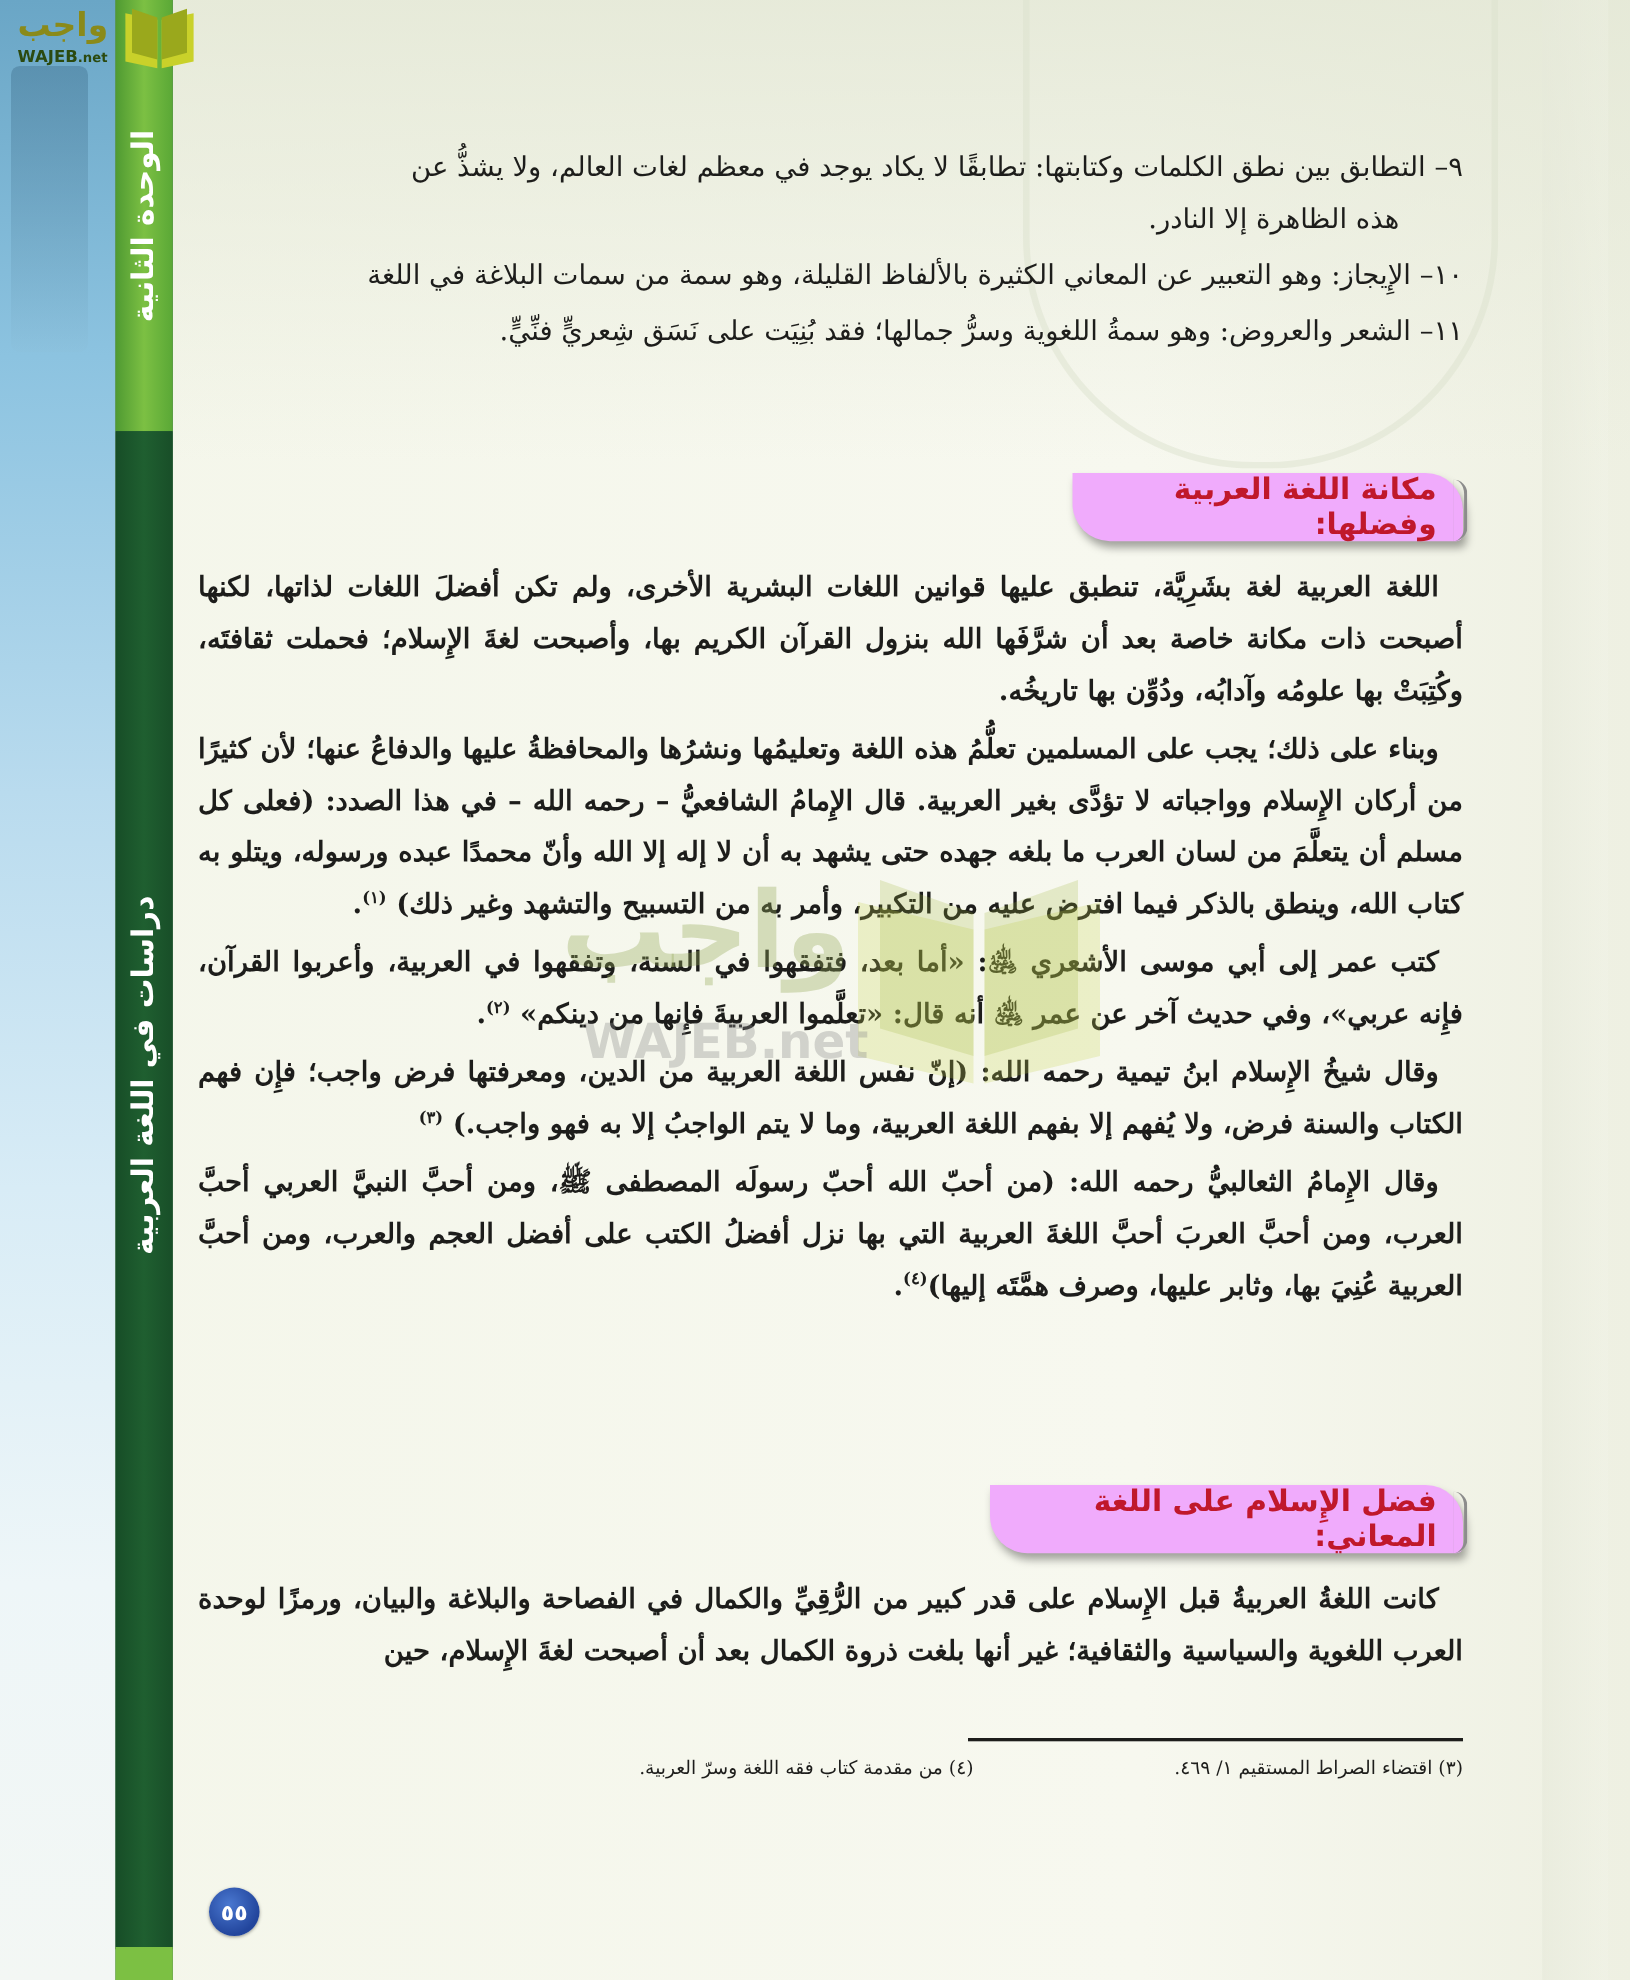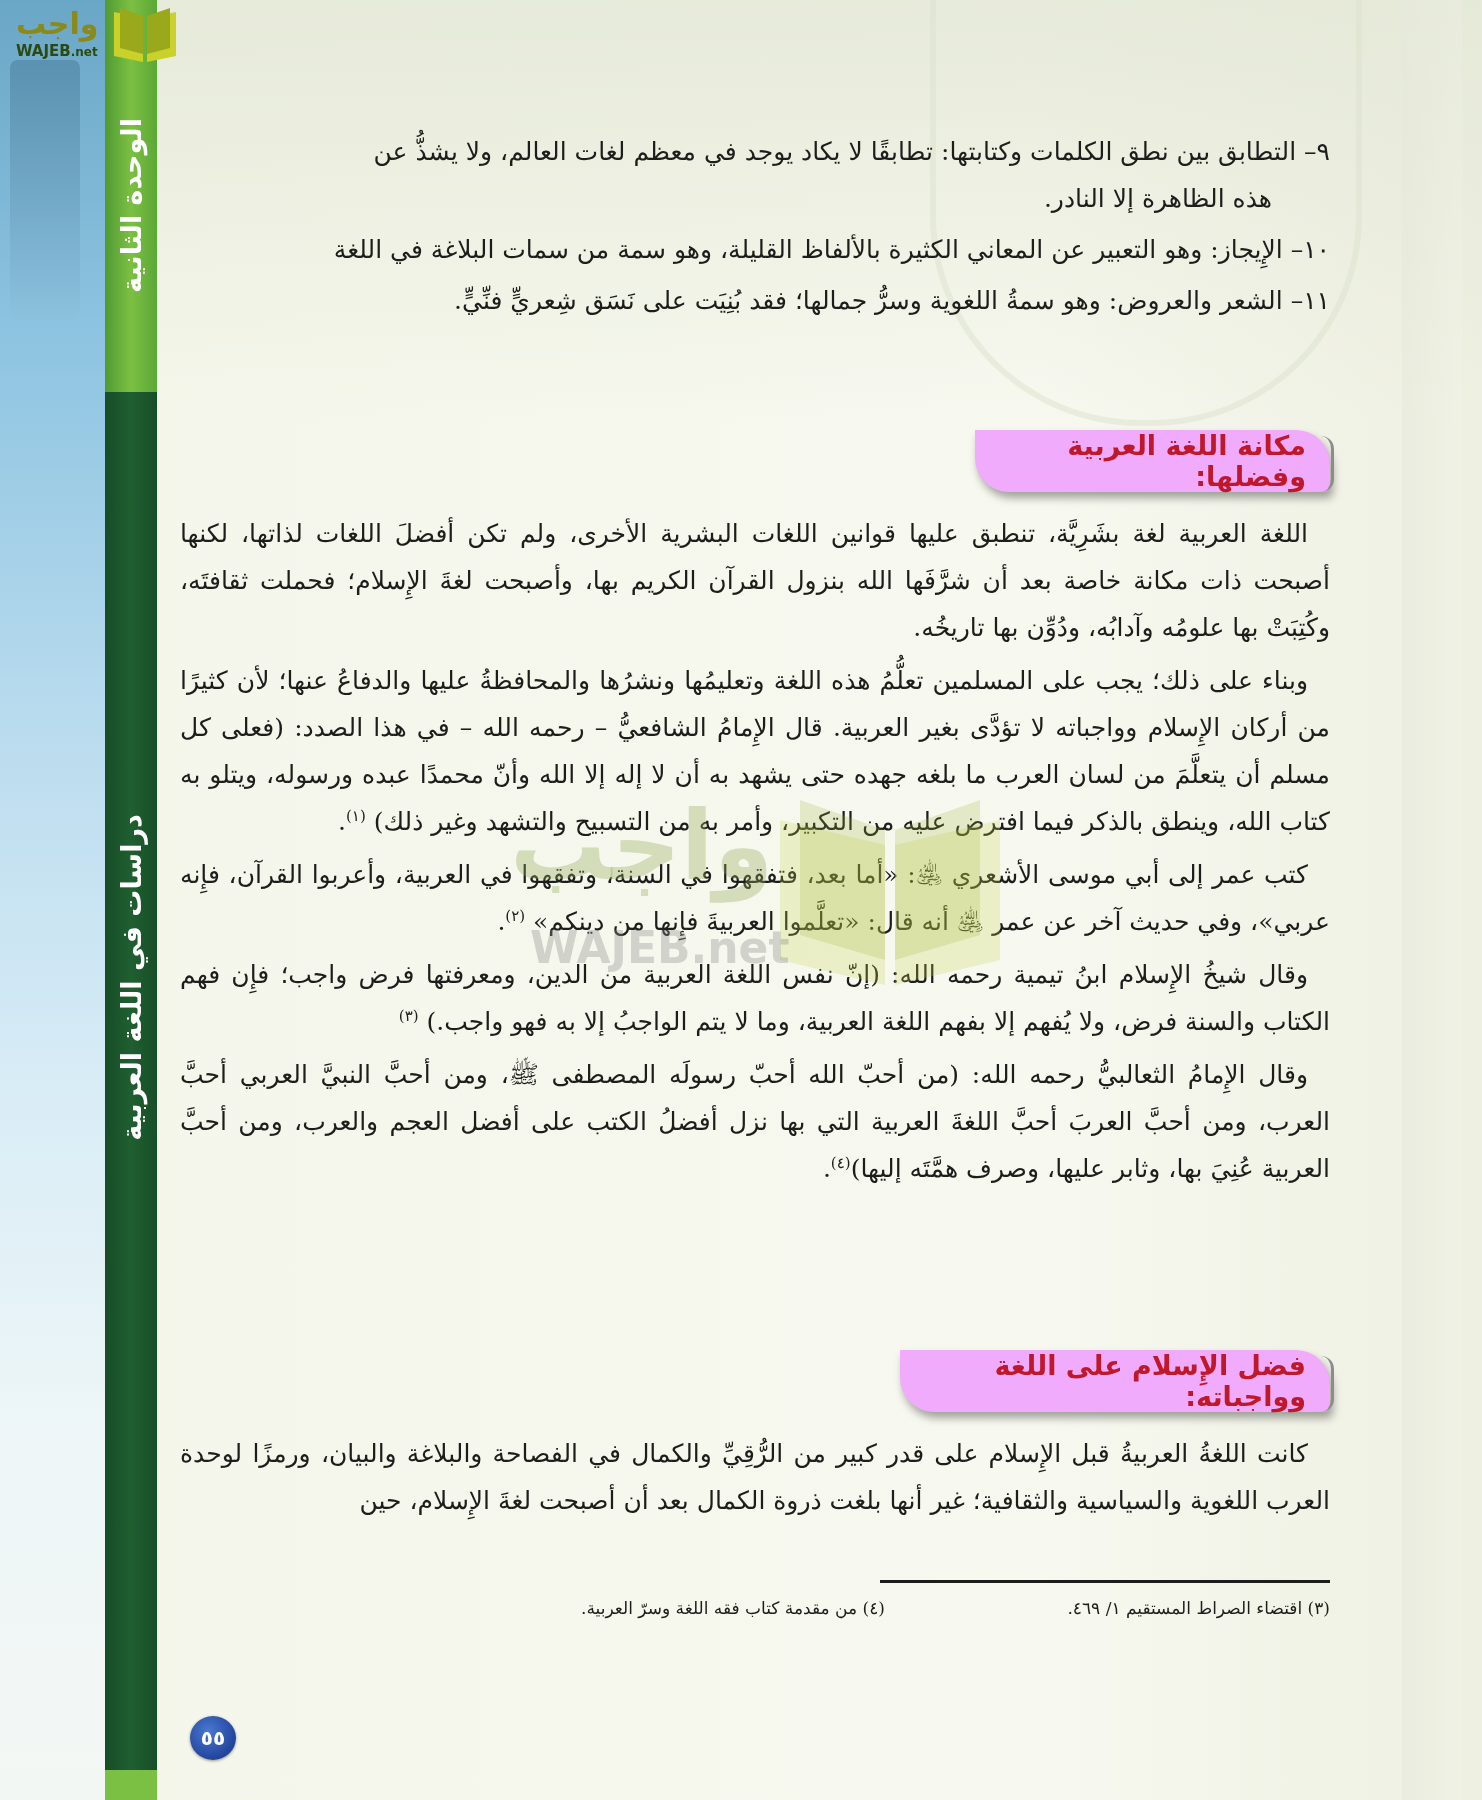--- a/index.html
+++ b/index.html
@@ -84,21 +84,21 @@
     position: absolute; direction: rtl; height: 62px; display: flex; align-items: center;
     background: #f0abfc; border-radius: 0 34px 6px 34px;
     box-shadow: 3px 6px 8px rgba(0,0,0,0.35);
     color: #c0182b; font-weight: bold; font-family: "DejaVu Sans", sans-serif; font-size: 27px;
     padding: 0 24px 0 30px; box-sizing: border-box;
   }
   .heading::before {
     content: ""; position: absolute; right: -4px; top: 6px; width: 10px; height: 56px;
     border-right: 3px solid #8c8c8c; border-radius: 0 30px 30px 0;
   }
-  .ind { text-indent: 22px; }
+  .ind { text-indent: 22px; font-weight: bold; }
   sup.fn { font-size: 15px; vertical-align: super; line-height: 0; }
   
   .wm { position: absolute; left: 500px; top: 810px; width: 500px; height: 180px; pointer-events: none; }
   .wm .ar { position: absolute; left: 10px; top: -20px; font-family: "DejaVu Sans", sans-serif; font-weight: bold;
     font-size: 96px; color: rgba(150,170,90,0.35); direction: rtl; }
   .wm .en { position: absolute; left: 30px; top: 112px; font-family: "DejaVu Sans", sans-serif; font-weight: bold;
     font-size: 44px; color: rgba(140,140,140,0.35); }
   .wm .book { position: absolute; left: 270px; top: -20px; width: 240px; height: 200px; }
   
   .fn-rule { position: absolute; left: 880px; top: 1580px; width: 450px; height: 3px; background: #1d1d1b; }
@@ -159,21 +159,21 @@
 
 <div class="content" style="top:510px;">
   <p class="ind"><span>اللغة العربية لغة بشَرِيَّة، تنطبق عليها قوانين اللغات البشرية الأخرى، ولم تكن أفضلَ اللغات لذاتها، لكنها أصبحت ذات مكانة خاصة بعد أن شرَّفَها الله بنزول القرآن الكريم بها، وأصبحت لغةَ الإِسلام؛ فحملت ثقافتَه، وكُتِبَتْ بها علومُه وآدابُه، ودُوِّن بها تاريخُه.</span></p>
   <p class="ind" style="margin-top:6px;"><span>وبناء على ذلك؛ يجب على المسلمين تعلُّمُ هذه اللغة وتعليمُها ونشرُها والمحافظةُ عليها والدفاعُ عنها؛ لأن كثيرًا من أركان الإِسلام وواجباته لا تؤدَّى بغير العربية. قال الإِمامُ الشافعيُّ – رحمه الله – في هذا الصدد: (فعلى كل مسلم أن يتعلَّمَ من لسان العرب ما بلغه جهده حتى يشهد به أن لا إله إلا الله وأنّ محمدًا عبده ورسوله، ويتلو به كتاب الله، وينطق بالذكر فيما افترض عليه من التكبير، وأمر به من التسبيح والتشهد وغير ذلك)</span> <sup class="fn">(١)</sup><span>.</span></p>
   <p class="ind" style="margin-top:6px;"><span>كتب عمر إلى أبي موسى الأشعري ﵁: «أما بعد، فتفقهوا في السنة، وتفقهوا في العربية، وأعربوا القرآن، فإِنه عربي»، وفي حديث آخر عن عمر ﵁ أنه قال: «تعلَّموا العربيةَ فإِنها من دينكم»</span> <sup class="fn">(٢)</sup><span>.</span></p>
   <p class="ind" style="margin-top:6px;"><span>وقال شيخُ الإِسلام ابنُ تيمية رحمه الله: (إنّ نفس اللغة العربية من الدين، ومعرفتها فرض واجب؛ فإِن فهم الكتاب والسنة فرض، ولا يُفهم إلا بفهم اللغة العربية، وما لا يتم الواجبُ إلا به فهو واجب.)</span> <sup class="fn">(٣)</sup></p>
   <p class="ind" style="margin-top:6px;"><span>وقال الإِمامُ الثعالبيُّ رحمه الله: (من أحبّ الله أحبّ رسولَه المصطفى ﷺ، ومن أحبَّ النبيَّ العربي أحبَّ العرب، ومن أحبَّ العربَ أحبَّ اللغةَ العربية التي بها نزل أفضلُ الكتب على أفضل العجم والعرب، ومن أحبَّ العربية عُنِيَ بها، وثابر عليها، وصرف همَّتَه إليها)</span><sup class="fn">(٤)</sup><span>.</span></p>
 </div>
 
 <div class="heading" style="right:152px; top:1350px; width:430px;">
-  <span>فضل الإِسلام على اللغة وواجباته:</span>
+  <span>فضل الإِسلام على اللغة المعاني:</span>
 </div>
 
 <div class="content" style="top:1430px;">
   <p class="ind"><span>كانت اللغةُ العربيةُ قبل الإِسلام على قدر كبير من الرُّقِيِّ والكمال في الفصاحة والبلاغة والبيان، ورمزًا لوحدة العرب اللغوية والسياسية والثقافية؛ غير أنها بلغت ذروة الكمال بعد أن أصبحت لغةَ الإِسلام، حين</span></p>
 </div>
 
 <div class="wm">
   <svg class="book" viewBox="0 0 240 200">
     <path d="M10 30 L115 55 L115 195 L10 170 Z" fill="rgba(200,210,80,0.25)"></path>
     <path d="M230 30 L125 55 L125 195 L230 170 Z" fill="rgba(200,210,80,0.25)"></path>

